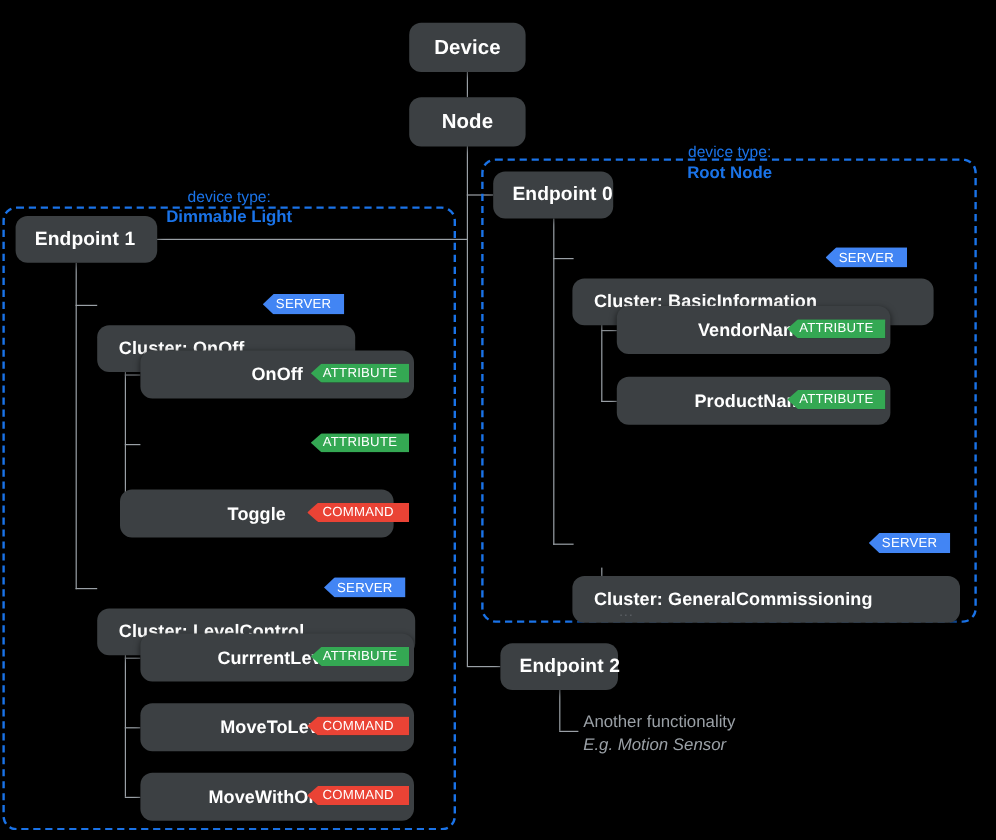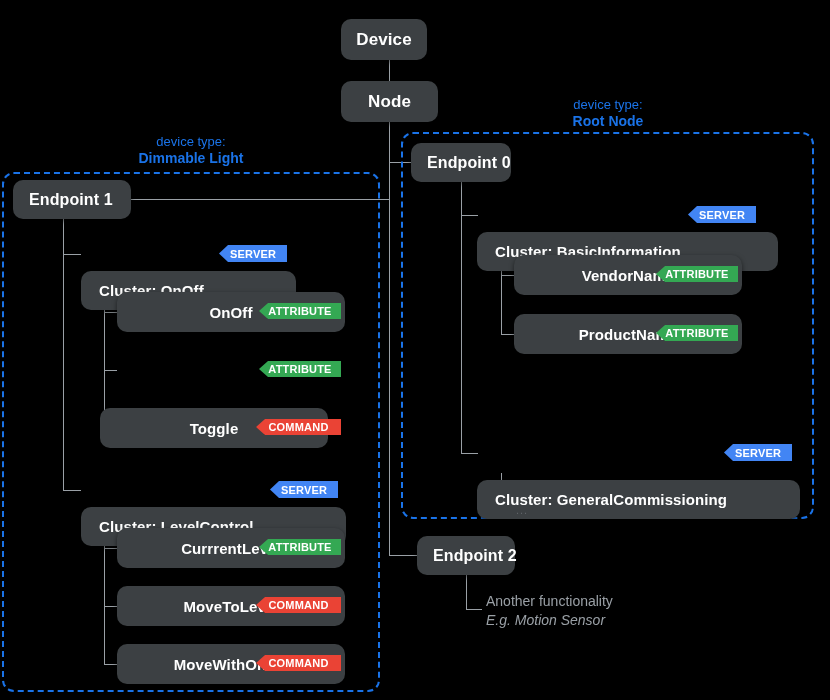--- a/index.html
+++ b/index.html
@@ -42,20 +42,21 @@
     position: absolute;
     text-align: center;
     color: #1a73e8;
     line-height: 1.22;
     font-size: 13px;
     white-space: nowrap;
   }
   .group-label .gl-top {
     display: block;
     font-weight: 400;
+    margin-top: 22px;
   }
   .group-label .gl-name {
     display: block;
     font-weight: 700;
     font-size: 14px;
   }
 
   
   .node {
     position: absolute;
@@ -84,21 +85,21 @@
   .node.leaf { justify-content: center; }
   .node.leaf .node-label { font-size: 15px; font-weight: 700; }
 
   
   .badge {
     position: absolute;
     display: flex;
     align-items: center;
     justify-content: center;
     color: #ffffff;
-    font-weight: 700;
+    font-weight: 400;
     letter-spacing: 0.2px;
     white-space: nowrap;
     clip-path: polygon(9px 0, 100% 0, 100% 100%, 9px 100%, 0 50%);
     box-shadow: 1px 2px 3px rgba(0,0,0,0.6);
   }
   .badge.server {
     background: #4285f4;
     font-size: 11px;
     height: 17px;
   }
@@ -186,21 +187,21 @@
     <span class="gl-top">device type:</span>
     <span class="gl-name">Dimmable Light</span>
   </div>
 
   <div class="group-box" style="left:401px; top:132px; width:413px; height:387px;"></div>
   <div class="group-label" style="left:492px; top:97px; width:232px;">
     <span class="gl-top">device type:</span>
     <span class="gl-name">Root Node</span>
   </div>
 
-  <div class="node center root-lvl" style="left:341px; top:19px; width:86px; height:41px;">
+  <div class="node center root-lvl" style="left:341px; top:19px; width:97px; height:41px;">
     <span class="node-label">Device</span>
   </div>
 
   <div class="node center root-lvl" style="left:341px; top:81px; width:97px; height:41px;">
     <span class="node-label">Node</span>
   </div>
 
   <div class="node endpoint" style="left:13px; top:180px; width:118px; height:39px;">
     <span class="node-label">Endpoint 1</span>
   </div>

